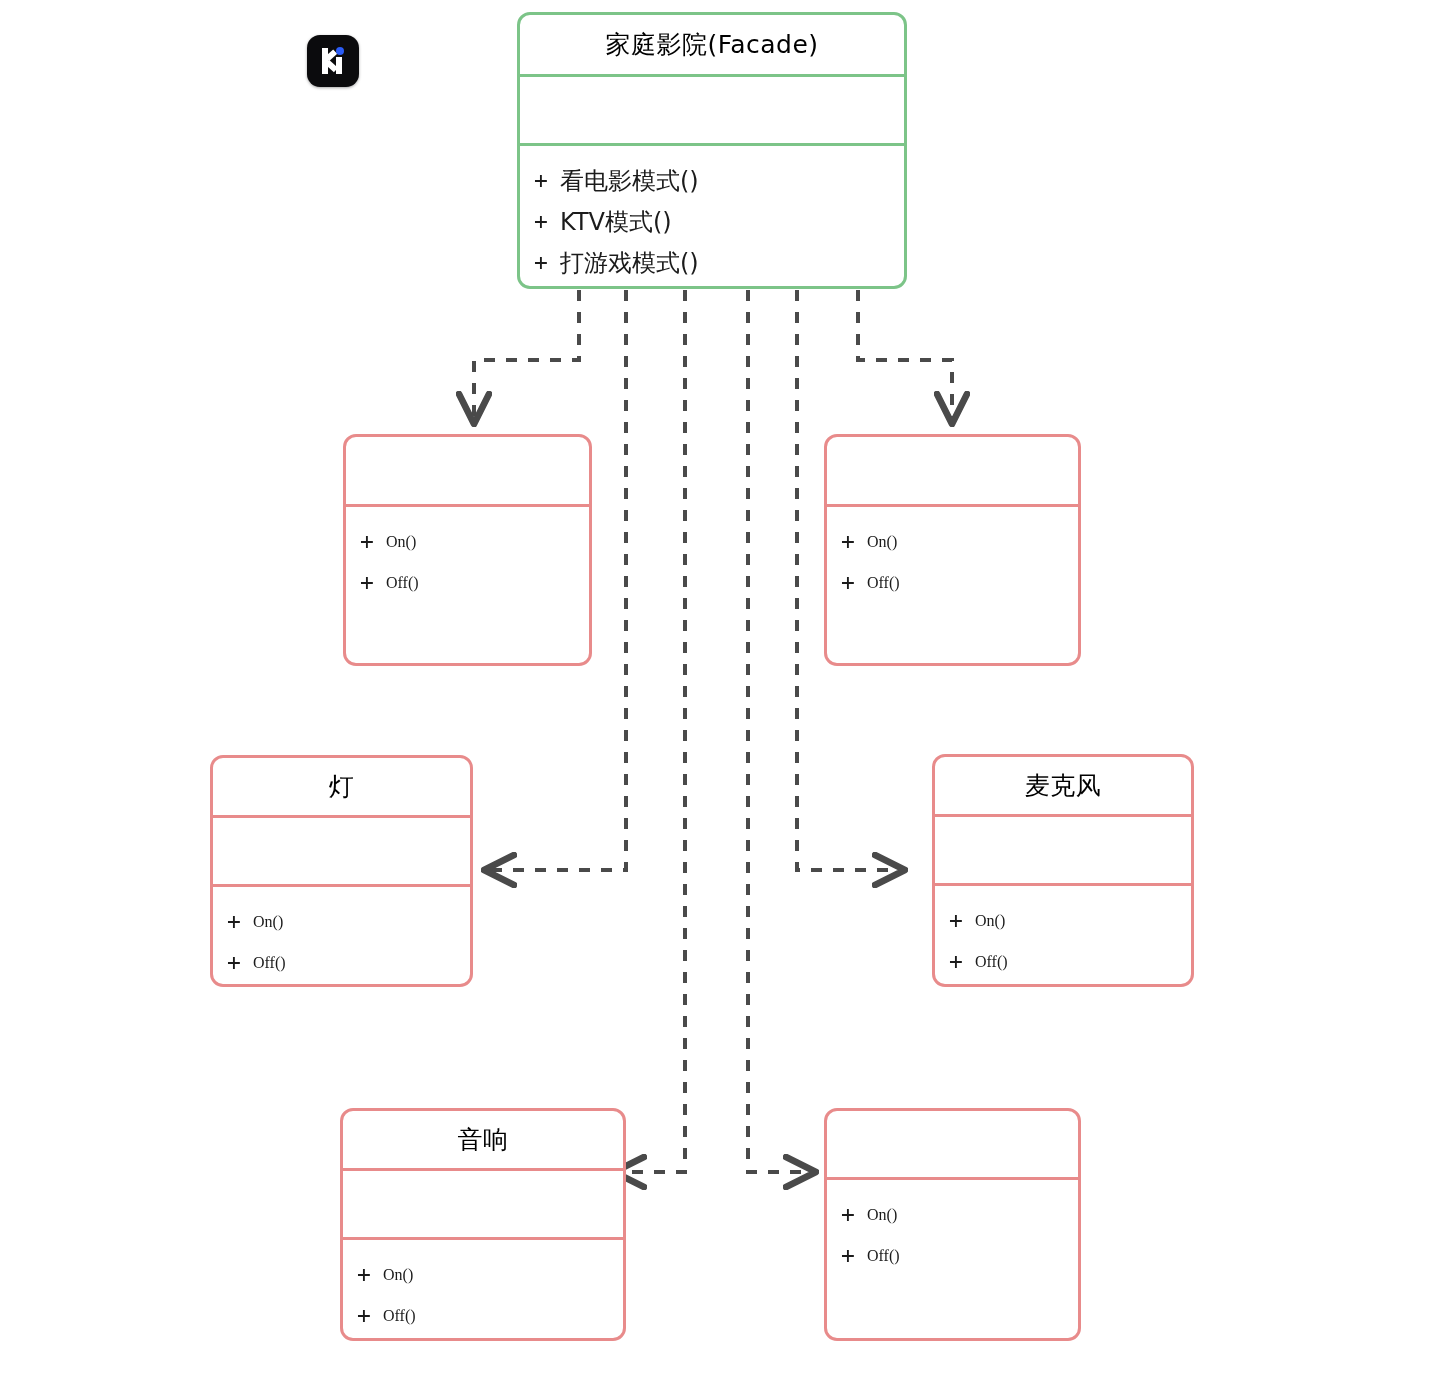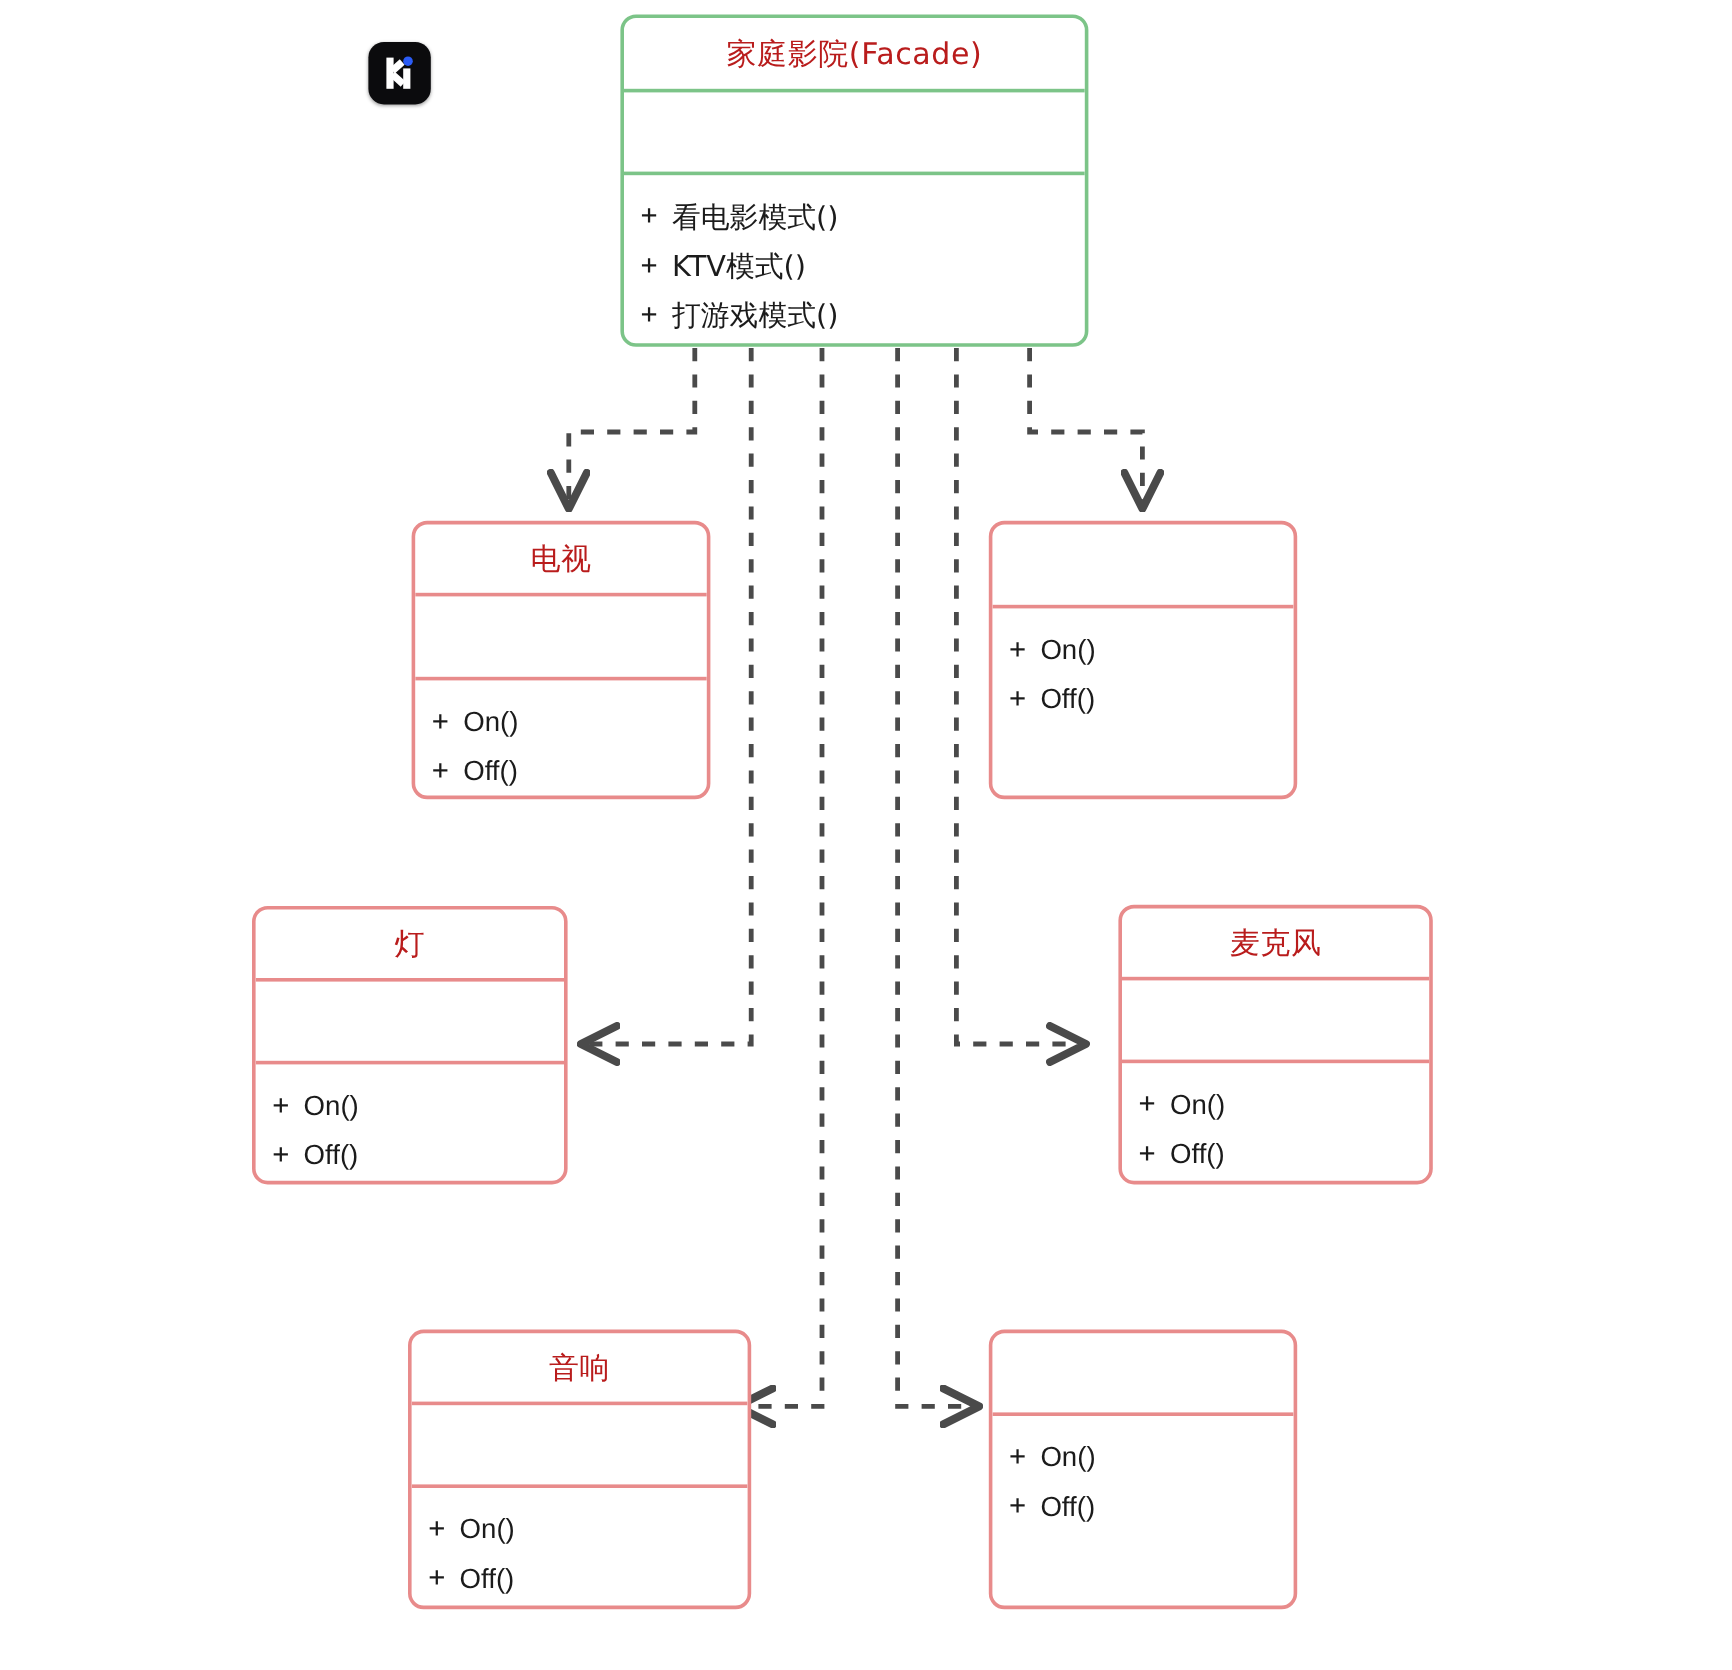--- a/index.html
+++ b/index.html
@@ -86,21 +86,21 @@
   }
   .uml-class.facade {
     border-color: #7cc488;
   }
   .uml-name {
     box-sizing: border-box;
     display: flex;
     align-items: center;
     justify-content: center;
     border-bottom: 3px solid #e88b8b;
-    color: #b91c1c;
+    color: #000000;
     font-size: 25px;
     letter-spacing: 0.5px;
     white-space: nowrap;
   }
   .uml-class.facade .uml-name {
     border-bottom-color: #7cc488;
   }
   .uml-attrs {
     box-sizing: border-box;
     border-bottom: 3px solid #e88b8b;
@@ -124,22 +124,22 @@
     padding: 0 0 0 14px;
     white-space: nowrap;
   }
   .uml-method .vis {
     display: inline-block;
     width: 26px;
     font-family: "DejaVu Sans Mono", "Liberation Mono", monospace;
     font-size: 23px;
   }
   .uml-method .sig {
-    font-family: Liberation Sans, sans-serif;
-    font-size: 23px;
+    font-family: Liberation Serif, serif;
+    font-size: 16px;
   }
   .uml-method.cjk .sig {
     font-family: "DejaVu Sans", "Liberation Sans", sans-serif;
     font-size: 24px;
   }
 
   
   #wires {
     position: absolute;
     left: 0;
@@ -198,21 +198,20 @@
         <span class="sig">KTV模式()</span>
       </div>
       <div class="uml-method cjk" style="height:41px;">
         <span class="vis">+</span>
         <span class="sig">打游戏模式()</span>
       </div>
     </div>
   </div>
 
   <div class="uml-class" style="left:343px; top:434px; width:249px; height:232px;">
-    <div class="uml-name" style="height:60px;">电视</div>
     <div class="uml-attrs" style="height:70px;"></div>
     <div class="uml-methods">
       <div class="uml-method" style="height:41px;">
         <span class="vis">+</span>
         <span class="sig">On()</span>
       </div>
       <div class="uml-method" style="height:41px;">
         <span class="vis">+</span>
         <span class="sig">Off()</span>
       </div>

